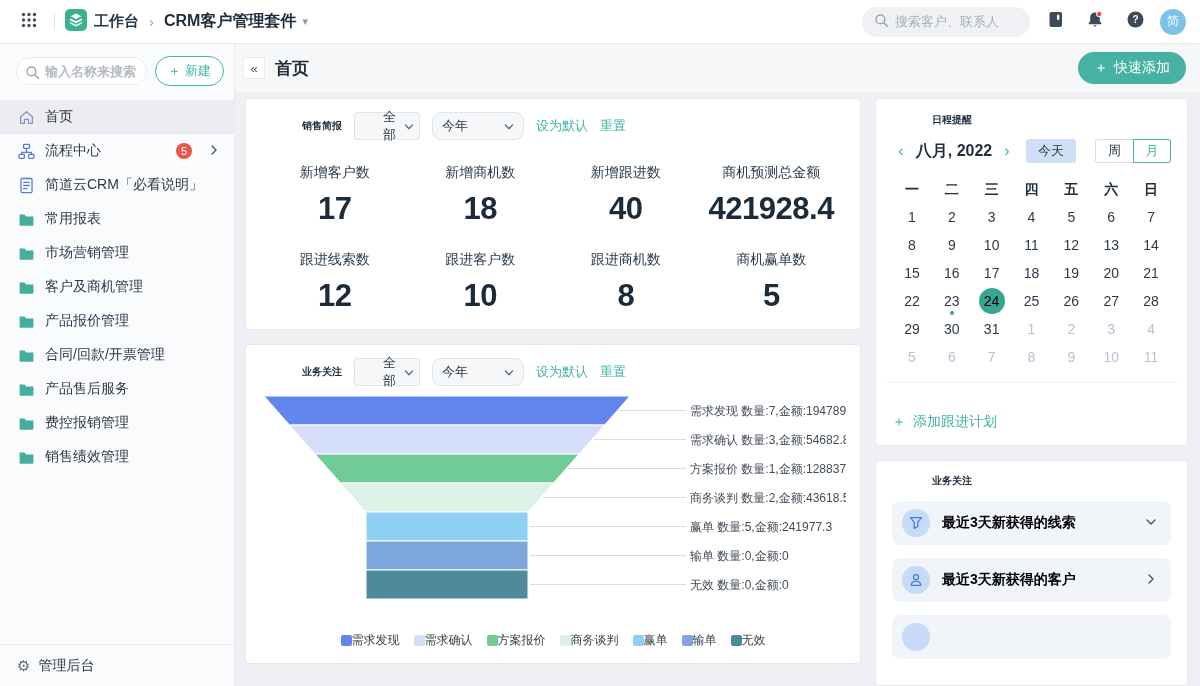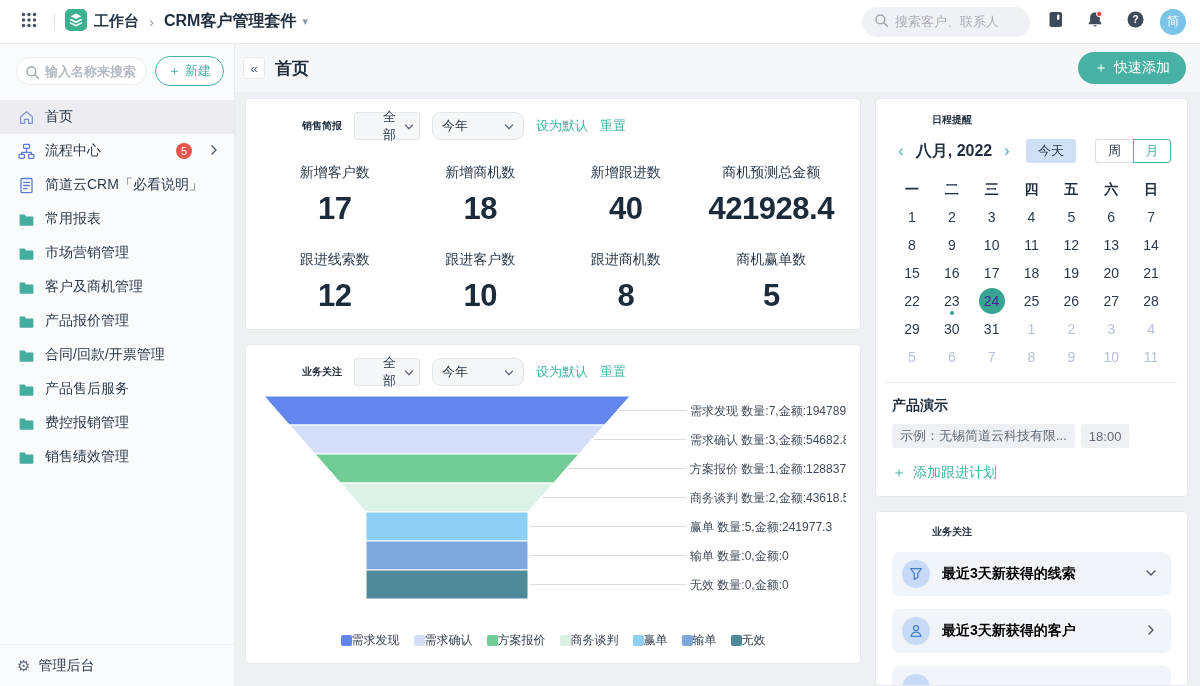--- a/index.html
+++ b/index.html
@@ -94,21 +94,21 @@
   .cal-toggle { margin-left:auto; display:flex; }
   .cal-toggle .tg { height:24px; width:38px; font-size:13px; display:flex; align-items:center; justify-content:center;
     cursor:pointer; background:#fff; }
   .tg-week { border:1px solid #dcdee2; border-right:none; border-radius:3px 0 0 3px; color:#2b3a4a; }
   .tg-month { border:1px solid #42b3a4; border-radius:0 3px 3px 0; color:#42b3a4; }
   .cal-grid { display:grid; grid-template-columns:repeat(7,1fr); margin-top:13px; row-gap:1px; }
   .cal-grid .wd { font-size:14px; font-weight:bold; color:#1f2d3d; text-align:center; height:26px; line-height:26px; }
   .day { height:27px; display:flex; align-items:center; justify-content:center; font-size:14px; color:#2b3a4a;
     position:relative; cursor:pointer; }
   .day.muted { color:#b9c1d8; }
-  .day.selected span.num { width:26px; height:26px; border-radius:50%; background:#38a593; color:#4c1d95;
+  .day.selected span.num { width:26px; height:26px; border-radius:50%; background:#38a593; color:#000000;
     display:flex; align-items:center; justify-content:center; }
   .day .dot { position:absolute; bottom:-1px; left:50%; margin-left:-2px; width:4px; height:4px;
     border-radius:50%; background:#38a593; }
   .sched-divider { height:1px; background:#ededf0; margin:12px -6px 0; }
   .follow { display:flex; margin-top:14px; font-size:13px; }
   .follow-label { color:#8a93a6; width:72px; flex:none; padding-top:1px; }
   .follow-title { font-size:14px; font-weight:bold; color:#1f2d3d; }
   .pill-row { display:flex; gap:6px; margin-top:9px; }
   .pill { background:#eef0f3; color:#5f6b7a; height:24px; border-radius:3px; padding:0 8px;
     display:flex; align-items:center; font-size:13px; white-space:nowrap; }
@@ -596,27 +596,20 @@
               </div>
               <div class="day muted">
                 <span class="num">10</span>
               </div>
               <div class="day muted">
                 <span class="num">11</span>
               </div>
             </div>
           <div class="sched-divider"></div>
           <div class="follow">
-            <span>
-              <div class="follow-title">产品演示</div>
-              <div class="pill-row">
-                <span class="pill">示例：无锡简道云科技有限...</span>
-                <span class="pill">18:00</span>
-              </div>
-            </span>
           </div>
           <div class="add-plan">
             <span>＋</span>
             <span>添加跟进计划</span>
           </div>
         </div>
 
         <div class="card card-focus">
           <div class="card-title">业务关注</div>
           <div id="focus-rows" style="display:flex;flex-direction:column;gap:13px;">

